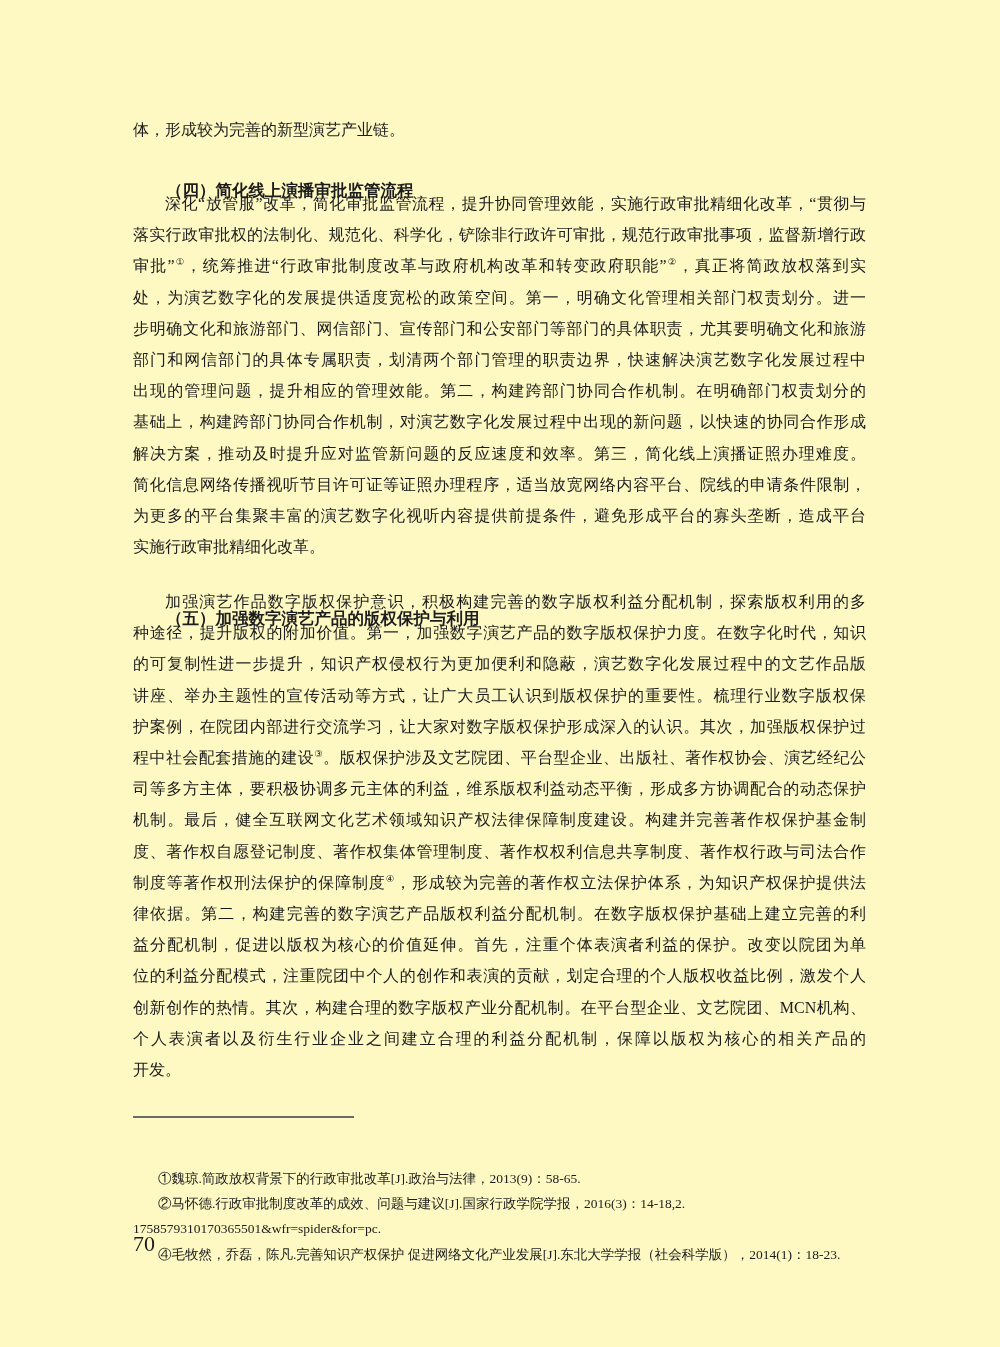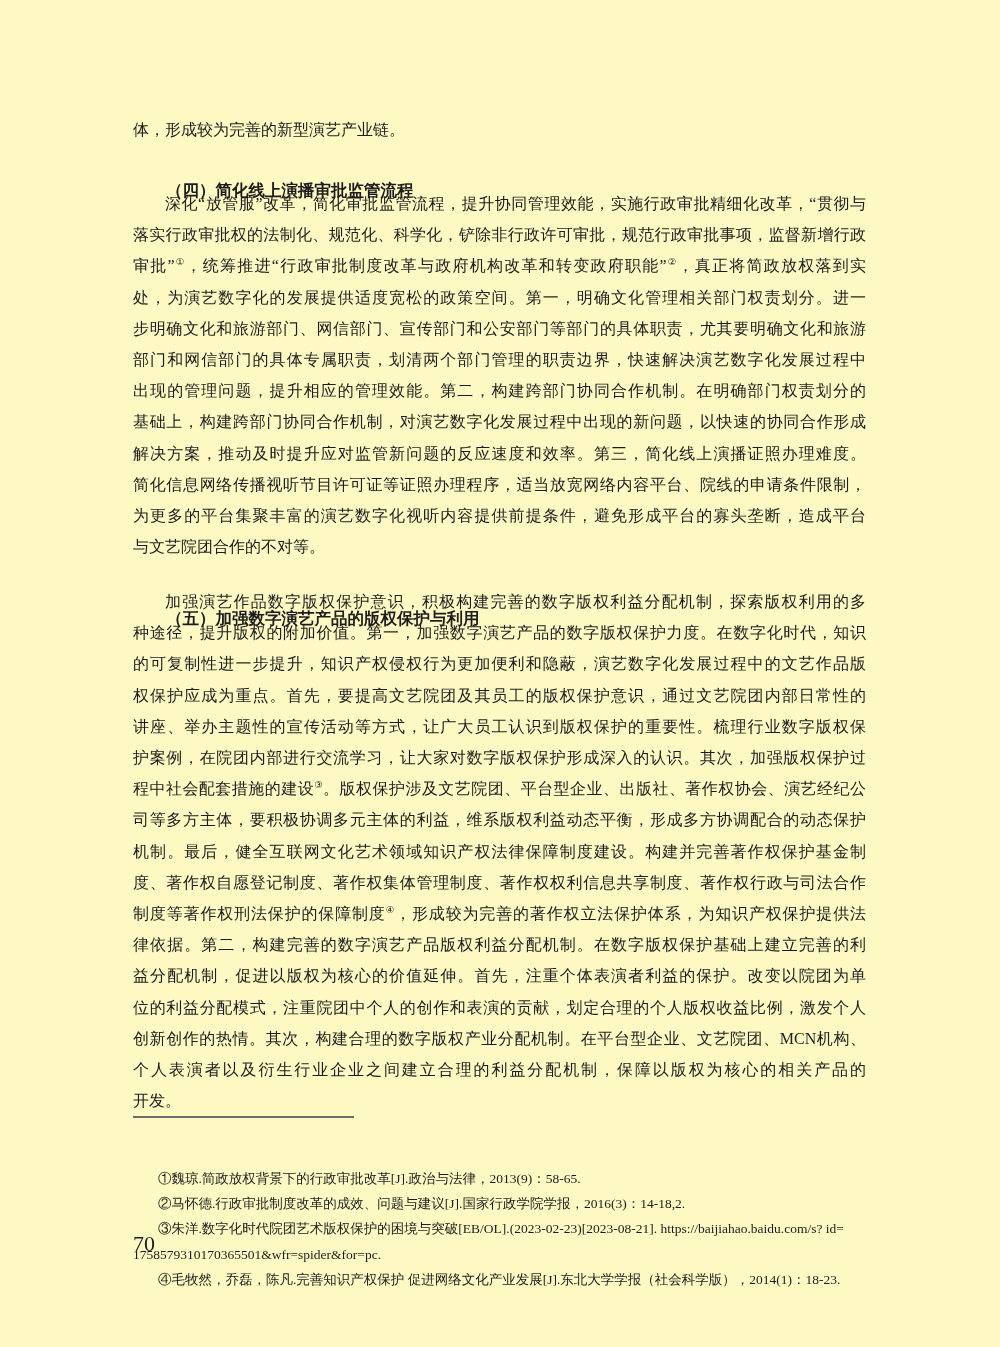--- a/index.html
+++ b/index.html
@@ -76,28 +76,27 @@
         <div class="line">落实行政审批权的法制化、规范化、科学化，铲除非行政许可审批，规范行政审批事项，监督新增行政</div>
         <div class="line">审批”<sup>①</sup>，统筹推进“行政审批制度改革与政府机构改革和转变政府职能”<sup>②</sup>，真正将简政放权落到实</div>
         <div class="line">处，为演艺数字化的发展提供适度宽松的政策空间。第一，明确文化管理相关部门权责划分。进一</div>
         <div class="line">步明确文化和旅游部门、网信部门、宣传部门和公安部门等部门的具体职责，尤其要明确文化和旅游</div>
         <div class="line">部门和网信部门的具体专属职责，划清两个部门管理的职责边界，快速解决演艺数字化发展过程中</div>
         <div class="line">出现的管理问题，提升相应的管理效能。第二，构建跨部门协同合作机制。在明确部门权责划分的</div>
         <div class="line">基础上，构建跨部门协同合作机制，对演艺数字化发展过程中出现的新问题，以快速的协同合作形成</div>
         <div class="line">解决方案，推动及时提升应对监管新问题的反应速度和效率。第三，简化线上演播证照办理难度。</div>
         <div class="line">简化信息网络传播视听节目许可证等证照办理程序，适当放宽网络内容平台、院线的申请条件限制，</div>
         <div class="line">为更多的平台集聚丰富的演艺数字化视听内容提供前提条件，避免形成平台的寡头垄断，造成平台</div>
-        <div class="line plast">与文艺院团合作的不对等。</div>
+        <div class="line plast">实施行政审批精细化改革。</div>
       </div>
       <div class="abs sec-heading sec-h1">（五）加强数字演艺产品的版权保护与利用</div>
       <div class="abs para para1">
         <div class="line pfirst">加强演艺作品数字版权保护意识，积极构建完善的数字版权利益分配机制，探索版权利用的多</div>
         <div class="line">种途径，提升版权的附加价值。第一，加强数字演艺产品的数字版权保护力度。在数字化时代，知识</div>
         <div class="line">的可复制性进一步提升，知识产权侵权行为更加便利和隐蔽，演艺数字化发展过程中的文艺作品版</div>
-        <div class="line">权保护应成为重点。首先，要提高文艺院团及其员工的版权保护意识，通过文艺院团内部日常性的</div>
         <div class="line">讲座、举办主题性的宣传活动等方式，让广大员工认识到版权保护的重要性。梳理行业数字版权保</div>
         <div class="line">护案例，在院团内部进行交流学习，让大家对数字版权保护形成深入的认识。其次，加强版权保护过</div>
         <div class="line">程中社会配套措施的建设<sup>③</sup>。版权保护涉及文艺院团、平台型企业、出版社、著作权协会、演艺经纪公</div>
         <div class="line">司等多方主体，要积极协调多元主体的利益，维系版权利益动态平衡，形成多方协调配合的动态保护</div>
         <div class="line">机制。最后，健全互联网文化艺术领域知识产权法律保障制度建设。构建并完善著作权保护基金制</div>
         <div class="line">度、著作权自愿登记制度、著作权集体管理制度、著作权权利信息共享制度、著作权行政与司法合作</div>
         <div class="line">制度等著作权刑法保护的保障制度<sup>④</sup>，形成较为完善的著作权立法保护体系，为知识产权保护提供法</div>
         <div class="line">律依据。第二，构建完善的数字演艺产品版权利益分配机制。在数字版权保护基础上建立完善的利</div>
         <div class="line">益分配机制，促进以版权为核心的价值延伸。首先，注重个体表演者利益的保护。改变以院团为单</div>
         <div class="line">位的利益分配模式，注重院团中个人的创作和表演的贡献，划定合理的个人版权收益比例，激发个人</div>
@@ -106,21 +105,20 @@
         <div class="line plast">开发。</div>
       </div>
     </div>
 
   <div class="fn-sep"></div>
 
   <div class="abs footnotes">
     <div id="fn-lines">
         <div class="fn-line fn-first">①魏琼.简政放权背景下的行政审批改革[J].政治与法律，2013(9)：58-65.</div>
         <div class="fn-line fn-first">②马怀德.行政审批制度改革的成效、问题与建议[J].国家行政学院学报，2016(3)：14-18,2.</div>
-        <div class="fn-line fn-first">③朱洋.数字化时代院团艺术版权保护的困境与突破[EB/OL].(2023-02-23)[2023-08-21]. https://baijiahao.baidu.com/s? id=</div>
         <div class="fn-line">1758579310170365501&amp;wfr=spider&amp;for=pc.</div>
         <div class="fn-line fn-first">④毛牧然，乔磊，陈凡.完善知识产权保护 促进网络文化产业发展[J].东北大学学报（社会科学版），2014(1)：18-23.</div>
       </div>
   </div>
 
   <div class="abs page-number">70</div>
 
 </div>
 
 </body></html>

